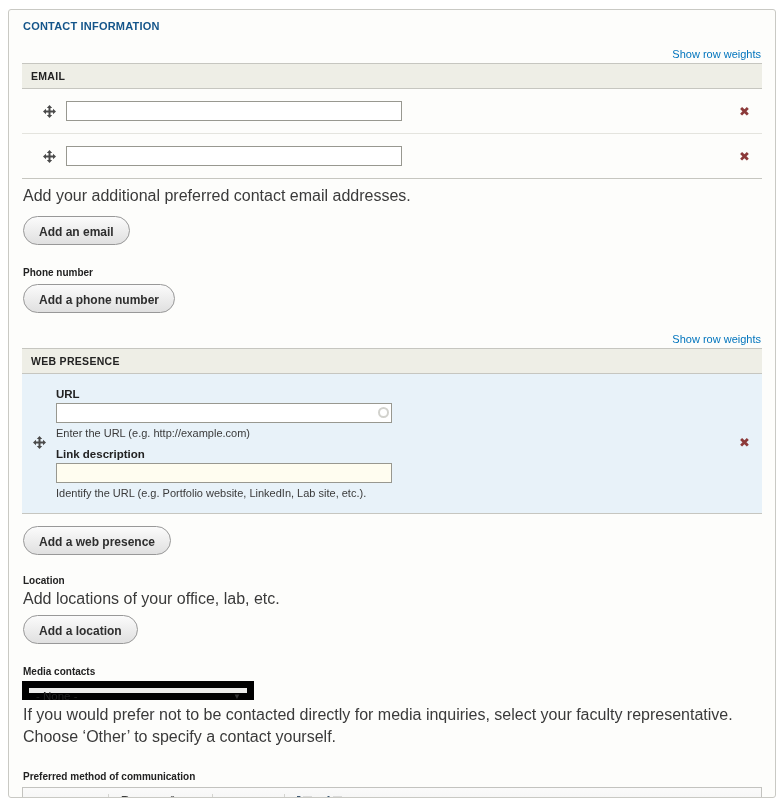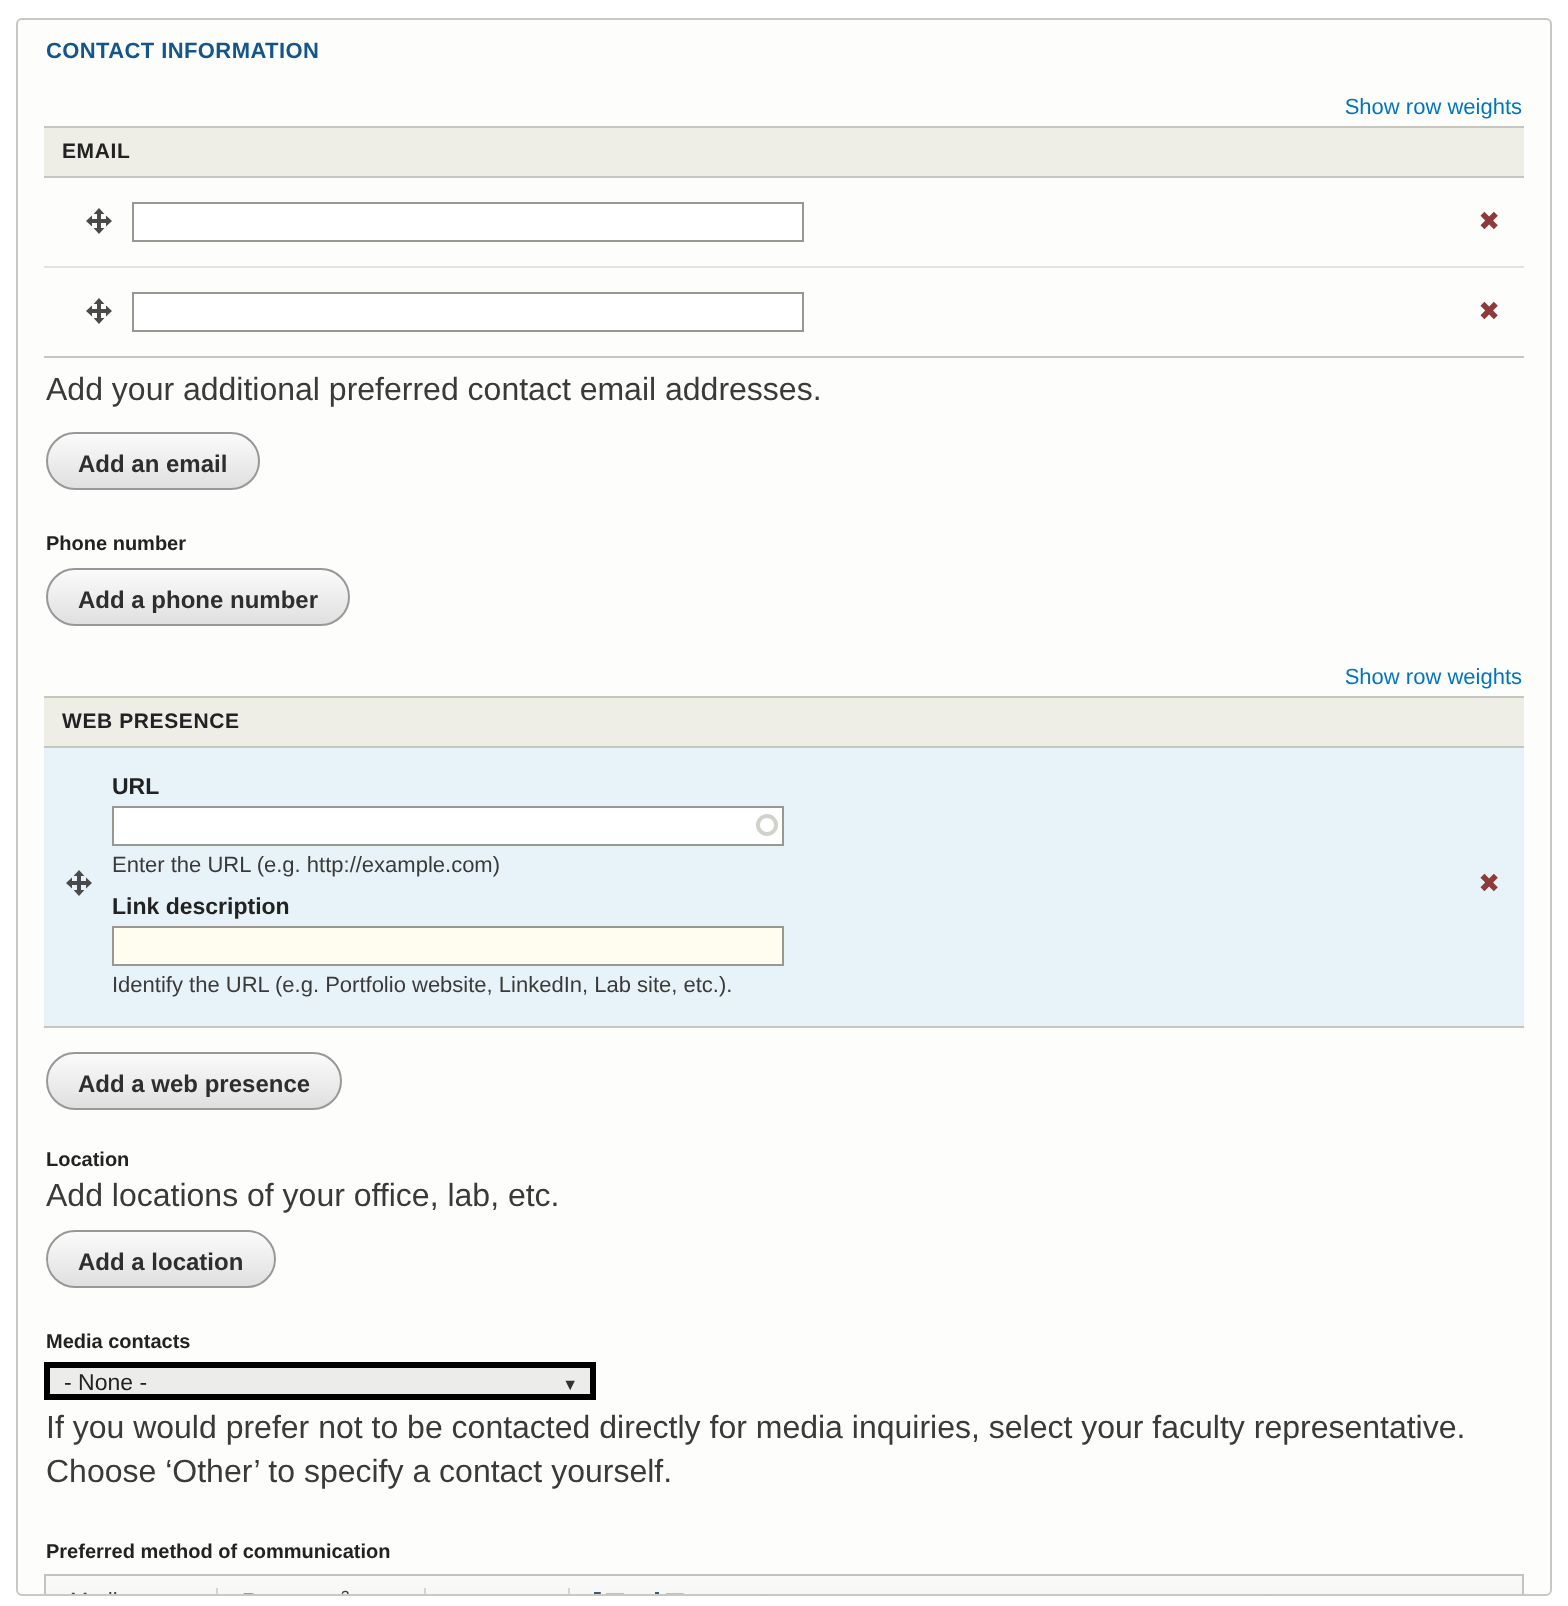--- a/index.html
+++ b/index.html
@@ -95,23 +95,23 @@
     background:#fff;
   }
   .wp-help { font-size:11px; color:#3a3a3a; margin:4px 0 9px; }
   .wp-help.last { margin-bottom:2px; }
   .cream { background:#fffdf0; }
 
   .section-location { margin-top:20px; }
   .section-media { margin-top:22px; }
   .select-box {
     position:relative;
-    width:276px; height:19px;
+    width:232px; height:19px;
     margin-top:4px;
-    border:3px solid #000000;
+    border:7px solid #000000;
     background:#ececea;
     font-size:11.5px; color:#222;
     padding:2px 20px 0 7px;
     cursor:pointer;
   }
   .select-arrow {
     position:absolute; right:6px; top:4px;
     font-size:8px; color:#333;
   }
 

